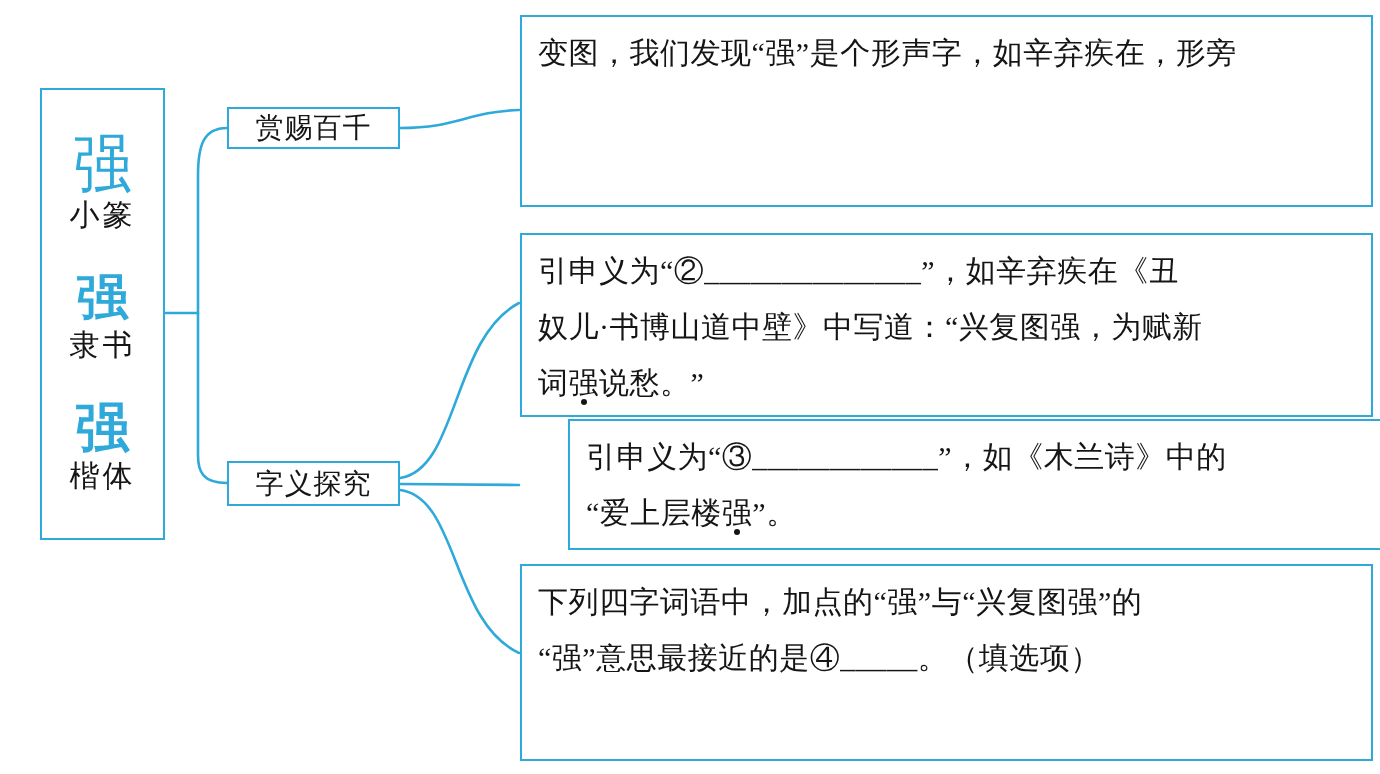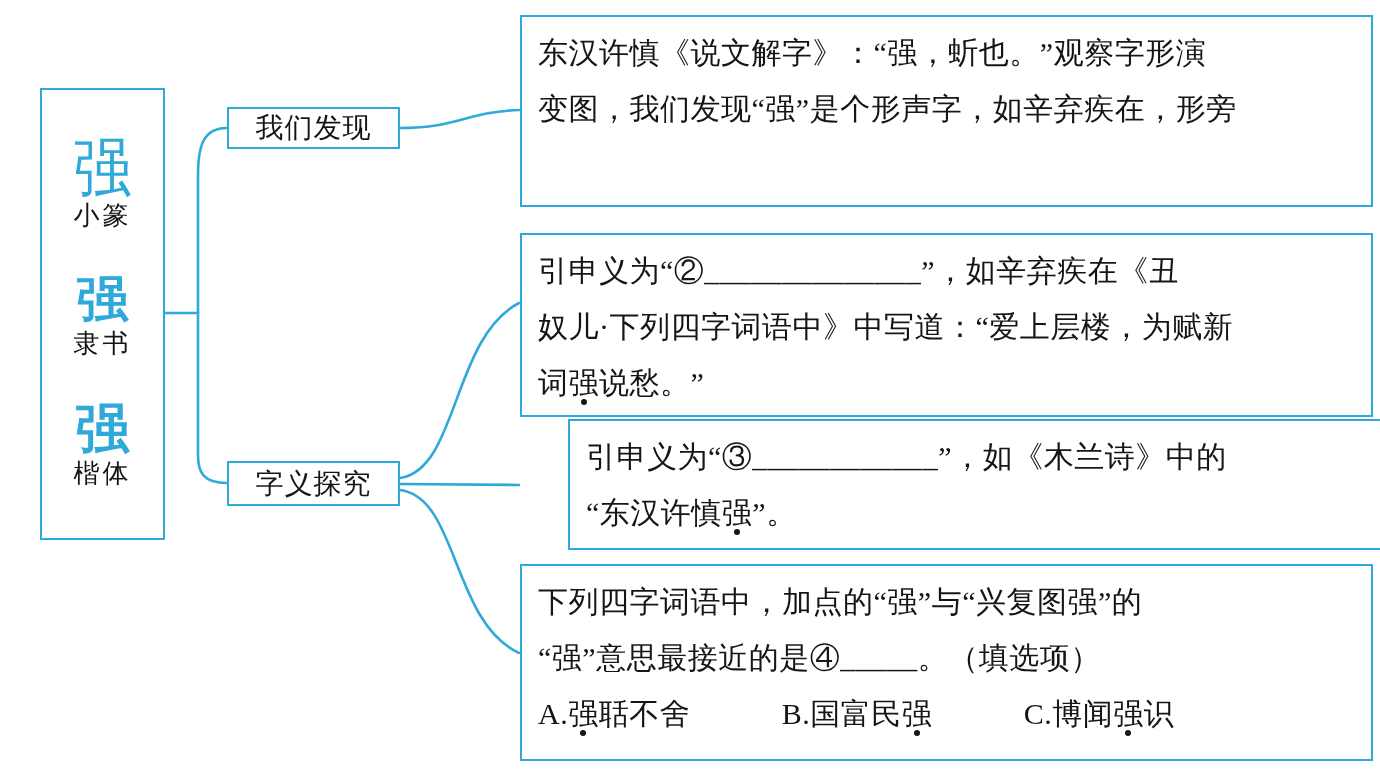--- a/index.html
+++ b/index.html
@@ -14,21 +14,21 @@
     position:absolute; left:40px; top:88px; width:125px; height:452px;
     border:2.4px solid var(--accent); background:#fff; z-index:2;
     display:flex; flex-direction:column; align-items:center; justify-content:space-evenly;
     padding:6px 0;
   }
   .script-item { display:flex; flex-direction:column; align-items:center; gap:4px; }
   .glyph { color:var(--accent); font-weight:700; line-height:1; }
   .glyph.seal { font-size:58px; font-weight:400; transform:scaleY(1.12); }
   .glyph.clerical { font-size:52px; transform:scaleY(0.95); }
   .glyph.regular { font-size:54px; }
-  .script-label { color:var(--ink); font-size:26px; letter-spacing:3px; line-height:1.1; }
+  .script-label { color:var(--ink); font-size:30px; letter-spacing:3px; line-height:1.1; }
 
   .node-box {
     position:absolute; border:2.4px solid var(--accent); background:#fff; z-index:2;
     display:flex; align-items:center; justify-content:center;
     color:var(--ink); font-size:28px; letter-spacing:1px;
   }
   .node-form    { left:227px; top:107px; width:173px; height:42px; }
   .node-meaning { left:227px; top:461px; width:173px; height:45px; }
 
   .content-box {
@@ -71,39 +71,37 @@
       <span class="glyph clerical">强</span>
       <span class="script-label">隶书</span>
     </div>
     <div class="script-item">
       <span class="glyph regular">强</span>
       <span class="script-label">楷体</span>
     </div>
   </div>
 
   <div class="node-box node-form">
-    <span>我们发现</span>
+    <span>赏赐百千</span>
   </div>
 
   <div class="node-box node-meaning">
     <span>字义探究</span>
   </div>
 
   <div class="content-box box-1">
-      <div class="line"><span>东汉许慎《说文解字》：“强，蚚也。”观察字形演</span></div>
       <div class="line"><span>变图，我们发现“强”是个形声字，如辛弃疾在，形旁</span></div>
     </div>
   <div class="content-box box-2">
       <div class="line"><span>引申义为“②______________”，如辛弃疾在《丑</span></div>
-      <div class="line"><span>奴儿·下列四字词语中》中写道：“爱上层楼，为赋新</span></div>
+      <div class="line"><span>奴儿·书博山道中壁》中写道：“兴复图强，为赋新</span></div>
       <div class="line"><span>词</span><span class="emph">强</span><span>说愁。”</span></div>
     </div>
   <div class="content-box box-3">
       <div class="line"><span>引申义为“③____________”，如《木兰诗》中的</span></div>
-      <div class="line"><span>“东汉许慎</span><span class="emph">强</span><span>”。</span></div>
+      <div class="line"><span>“爱上层楼</span><span class="emph">强</span><span>”。</span></div>
     </div>
   <div class="content-box box-4">
       <div class="line"><span>下列四字词语中，加点的“强”与“兴复图强”的</span></div>
       <div class="line"><span>“强”意思最接近的是④_____。（填选项）</span></div>
-      <div class="line"><span>A.</span><span class="emph">强</span><span>聒不舍　　　B.国富民</span><span class="emph">强</span><span>　　　C.博闻</span><span class="emph">强</span><span>识</span></div>
     </div>
 
 </div>
 
 </body></html>

